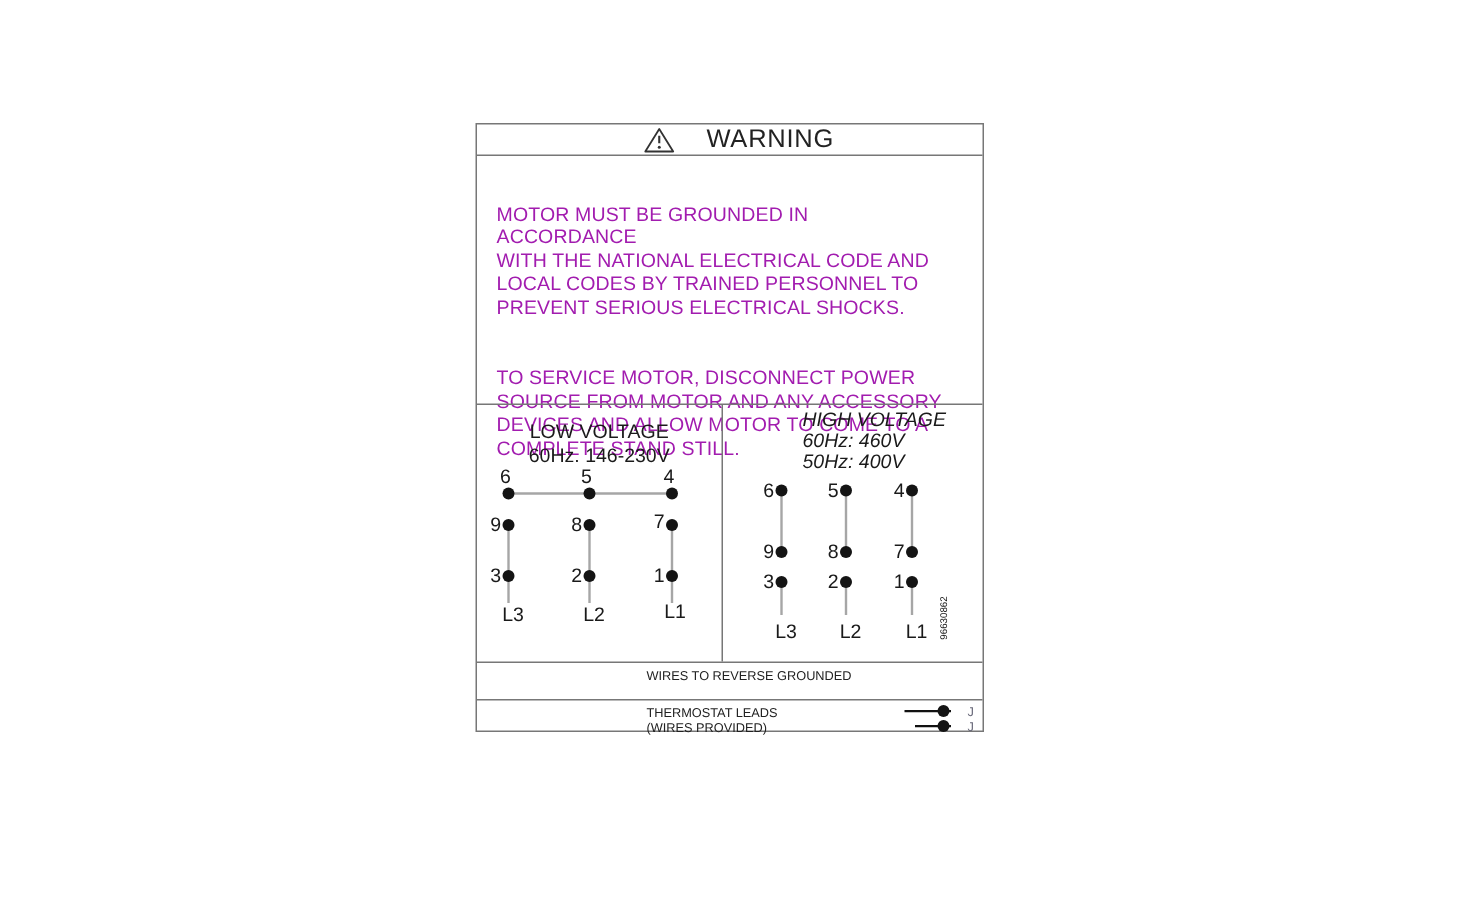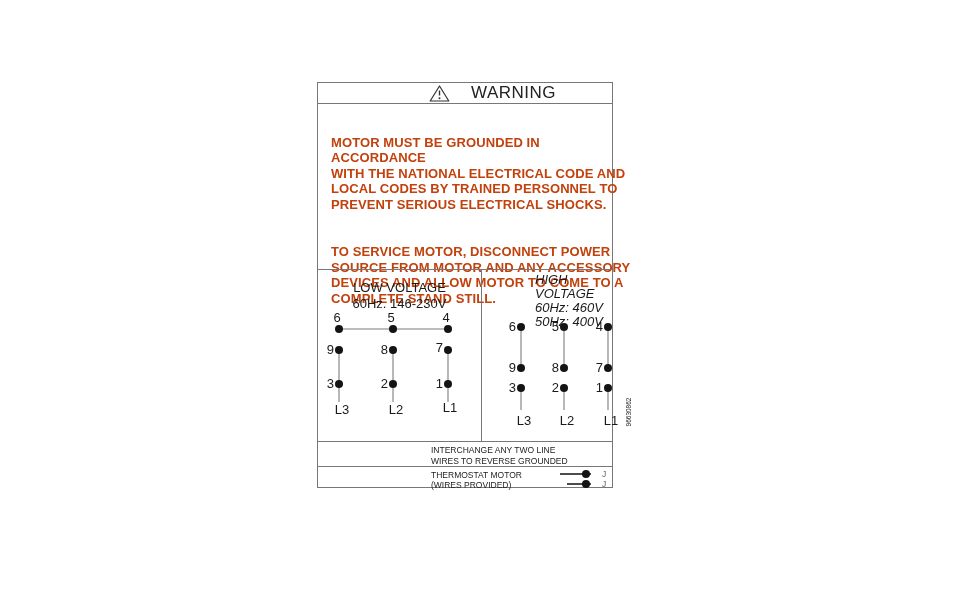--- a/index.html
+++ b/index.html
@@ -2,36 +2,36 @@
 <html><head>
 <meta charset="utf-8">
 <style>
   html,body{margin:0;padding:0;}
   body{
     width:976px;height:600px;background:#ffffff;position:relative;
     font-family:"Liberation Sans",sans-serif;color:#1a1a1a;
     overflow:hidden;
   }
   .label{
-    position:absolute;left:317px;top:82px;width:296px;height:406px;
+    position:absolute;left:317px;top:82px;width:339px;height:406px;
     border:1px solid #777;background:#fff;box-sizing:border-box;
   }
   .hdr{
     position:absolute;left:0;top:0;width:100%;height:21px;
     border-bottom:1px solid #777;box-sizing:border-box;
   }
   .hdr-icon{position:absolute;left:111px;top:2px;}
   .hdr-title{
     position:absolute;left:153px;top:0;line-height:20px;
     font-size:17px;letter-spacing:0.5px;color:#222;
   }
   .body-text{
     position:absolute;left:13px;top:36px;width:300px;
     font-size:13px;line-height:15.6px;letter-spacing:0.1px;
-    white-space:pre-line;color:#c2410c;font-weight:bold;
+    white-space:pre-line;color:#a21caf;
   }
   .body-text .para + .para{margin-top:16px;}
   .diagrams{
     position:absolute;left:0;top:186px;width:100%;height:172px;
     border-top:1px solid #777;box-sizing:border-box;
   }
   .half-divider{
     position:absolute;left:163px;top:0;width:1px;height:100%;background:#777;
   }
   .lv-heading{
@@ -158,26 +158,25 @@
 
       <text x="206" y="155" font-size="13" text-anchor="middle">L3</text>
       <text x="249" y="155" font-size="13" text-anchor="middle">L2</text>
       <text x="293" y="155" font-size="13" text-anchor="middle">L1</text>
 
       <text x="313" y="142" font-size="6.5" fill="#444" text-anchor="middle" transform="rotate(-90 313 142)">96630862</text>
     </svg>
   </div>
 
   <div class="row-a">
-    <div>INTERCHANGE ANY TWO LINE</div>
     <div>WIRES TO REVERSE GROUNDED</div>
   </div>
 
   <div class="row-b">
-    <div>THERMOSTAT MOTOR</div>
+    <div>THERMOSTAT LEADS</div>
     <div>(WIRES PROVIDED)</div>
     <svg class="leads-svg" width="328" height="23" viewBox="0 0 328 23">
       <line x1="276" y1="7" x2="307" y2="7" stroke="#111" stroke-width="1.5"></line>
       <circle cx="302" cy="7" r="4" fill="#141414"></circle>
       <text x="318" y="10" font-size="8.5" fill="#667">J</text>
       <line x1="283" y1="17" x2="307" y2="17" stroke="#111" stroke-width="1.5"></line>
       <circle cx="302" cy="17" r="4" fill="#141414"></circle>
       <text x="318" y="20" font-size="8.5" fill="#667">J</text>
     </svg>
   </div>

